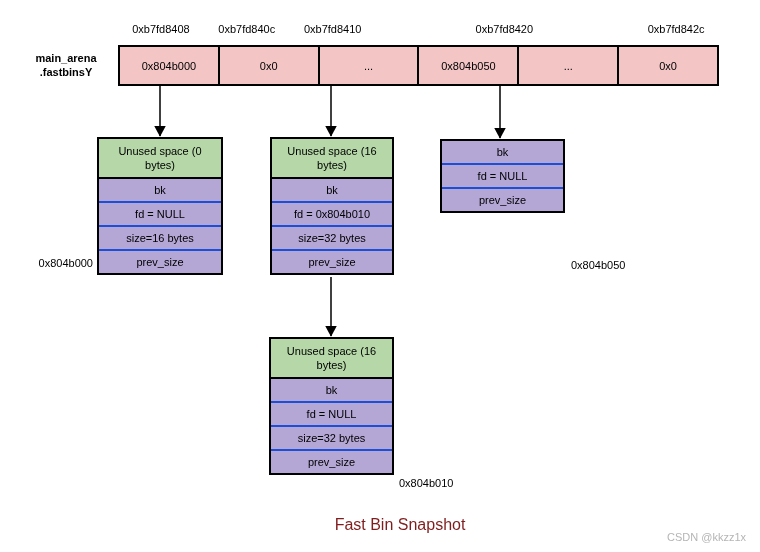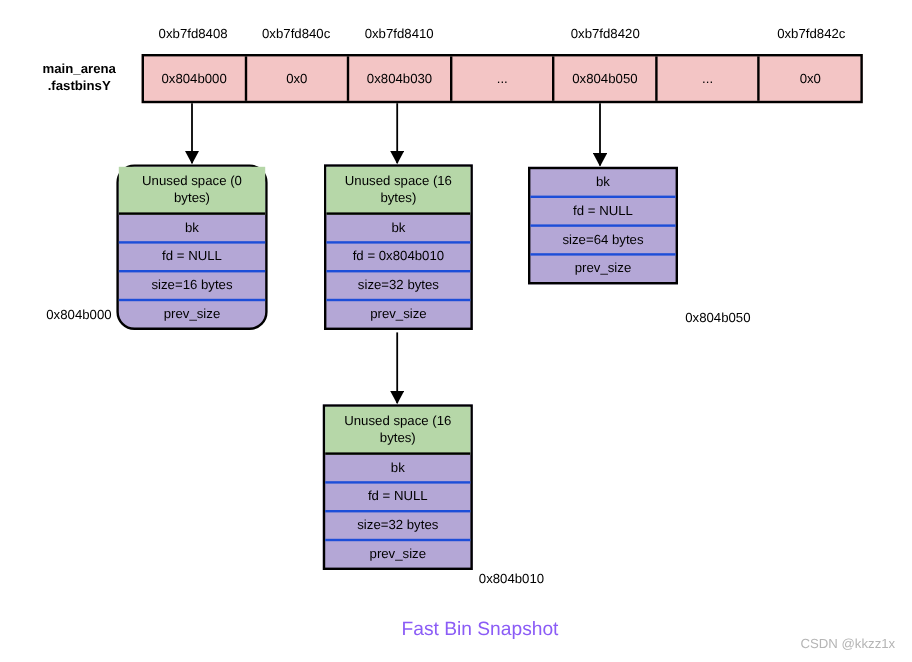--- a/index.html
+++ b/index.html
@@ -93,21 +93,21 @@
     left: 0; top: 0;
     width: 760px; height: 552px;
     pointer-events: none;
   }
   .diagram-title {
     position: absolute;
     left: 260px; top: 516px;
     width: 280px;
     text-align: center;
     font-size: 16px;
-    color: #8b5cf6;
+    color: #7f1d1d;
   }
   .watermark {
     position: absolute;
     right: 14px; top: 531px;
     font-size: 11px;
     color: #b5b5b5;
     text-align: right;
   }
 </style>
 </head>
@@ -126,60 +126,58 @@
   </div>
 
   <div class="arena-label">
     <div>main_arena</div>
     <div>.fastbinsY</div>
   </div>
 
   <div class="fastbin-row">
     <div class="fastbin-cell">0x804b000</div>
     <div class="fastbin-cell">0x0</div>
-    <div class="fastbin-cell">0x804b030</div>
     <div class="fastbin-cell">...</div>
     <div class="fastbin-cell">0x804b050</div>
     <div class="fastbin-cell">...</div>
     <div class="fastbin-cell">0x0</div>
   </div>
 
   <svg class="arrow-layer" width="760" height="552" viewBox="0 0 760 552">
     <defs>
       <marker id="arrowhead" markerWidth="8" markerHeight="8" refX="7" refY="4" orient="auto">
         <path d="M0,0 L7.5,4 L0,8 Z" fill="#000000"></path>
       </marker>
     </defs>
     <line x1="160" y1="86" x2="160" y2="136" stroke="#000000" stroke-width="1.5" marker-end="url(#arrowhead)"></line>
     <line x1="331" y1="86" x2="331" y2="136" stroke="#000000" stroke-width="1.5" marker-end="url(#arrowhead)"></line>
     <line x1="500" y1="86" x2="500" y2="138" stroke="#000000" stroke-width="1.5" marker-end="url(#arrowhead)"></line>
     <line x1="331" y1="277" x2="331" y2="336" stroke="#000000" stroke-width="1.5" marker-end="url(#arrowhead)"></line>
   </svg>
 
-  <div class="chunk" style="left:97px; top:137px; width:126px;border-radius:15px;">
+  <div class="chunk" style="left:97px; top:137px; width:126px;">
     <div class="chunk-header">Unused space (0 bytes)</div>
     <div class="chunk-row">bk</div>
     <div class="chunk-row">fd = NULL</div>
     <div class="chunk-row">size=16 bytes</div>
     <div class="chunk-row">prev_size</div>
   </div>
   <div class="side-label" style="left:23px; top:257px; width:70px; text-align:right;">0x804b000</div>
 
   <div class="chunk" style="left:270px; top:137px; width:124px;">
     <div class="chunk-header">Unused space (16 bytes)</div>
     <div class="chunk-row">bk</div>
     <div class="chunk-row">fd = 0x804b010</div>
     <div class="chunk-row">size=32 bytes</div>
     <div class="chunk-row">prev_size</div>
   </div>
 
   <div class="chunk" style="left:440px; top:139px; width:125px;">
     <div class="chunk-row">bk</div>
     <div class="chunk-row">fd = NULL</div>
-    <div class="chunk-row">size=64 bytes</div>
     <div class="chunk-row">prev_size</div>
   </div>
   <div class="side-label" style="left:571px; top:259px;">0x804b050</div>
 
   <div class="chunk" style="left:269px; top:337px; width:125px;">
     <div class="chunk-header">Unused space (16 bytes)</div>
     <div class="chunk-row">bk</div>
     <div class="chunk-row">fd = NULL</div>
     <div class="chunk-row">size=32 bytes</div>
     <div class="chunk-row">prev_size</div>

